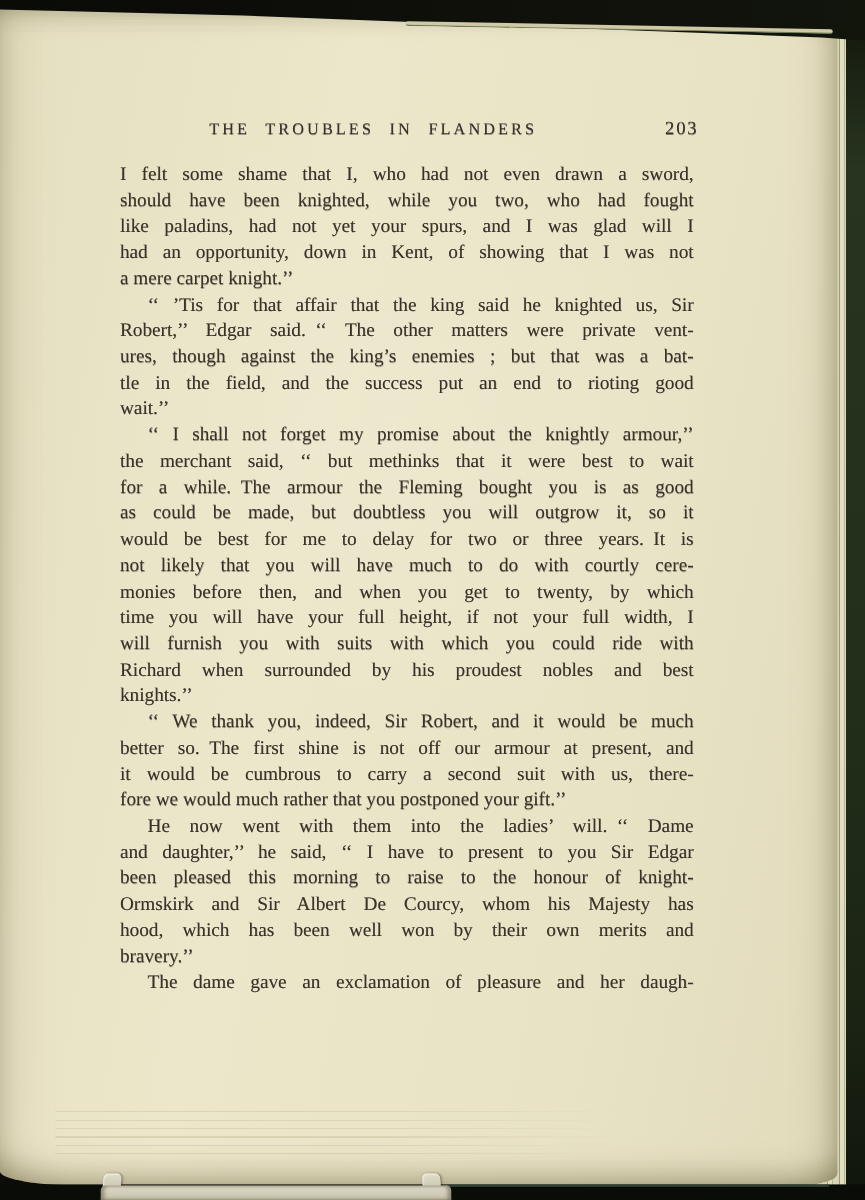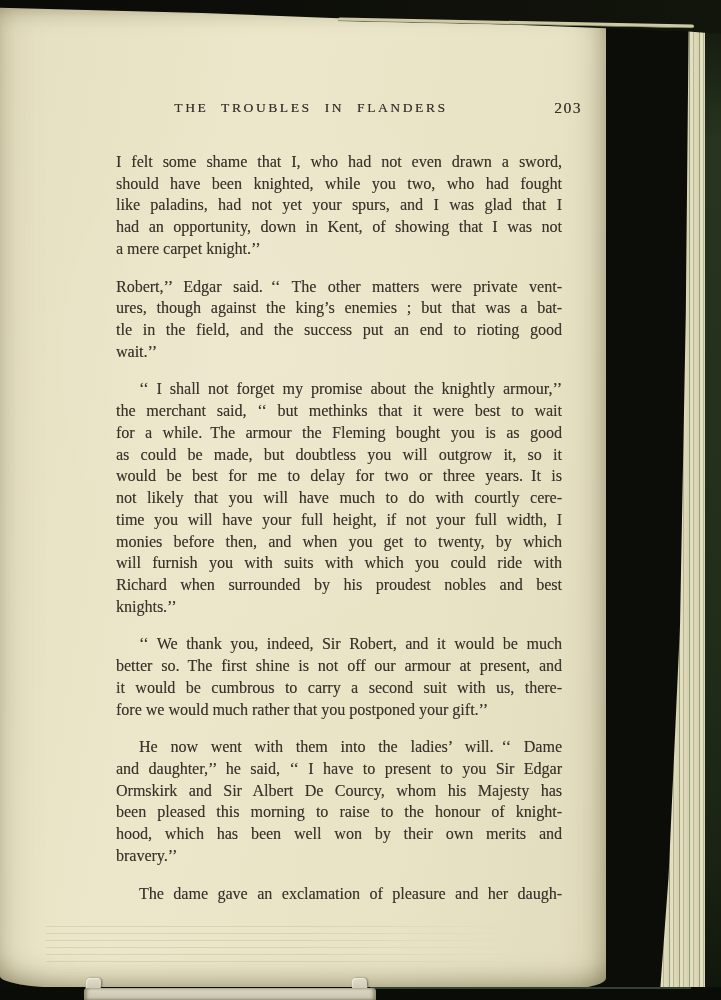--- a/index.html
+++ b/index.html
@@ -24,21 +24,21 @@
     position: absolute; right: 16px; top: 22px; bottom: 6px; width: 48px;
     background: repeating-linear-gradient(90deg,
       #d9d3b1 0 2px, #94a07c 2px 3px, #e4dec0 3px 6px,
       #b3b892 6px 7px, #ddd7b7 7px 10px);
     clip-path: polygon(66% 0, 100% 0, 100% 100%, 6% 100%, 24% 88%, 48% 62%, 60% 30%, 64% 10%);
     z-index: 2;
   }
 
   
   .page {
-    position: absolute; left: 0; top: 6px; width: 606px; height: 982px;
+    position: absolute; left: 0; top: 6px; width: 698px; height: 982px;
     background:
       radial-gradient(ellipse 58% 42% at 47% 36%, rgba(255,255,250,0.10), rgba(255,255,250,0) 70%),
       linear-gradient(100deg, #e6e0c2 0%, #ece6ca 35%, #e9e3c6 72%, #e1dbbc 100%);
     border-radius: 0 16px 10px 0;
     border-bottom-left-radius: 70px 12px;
     border-bottom-right-radius: 34px 10px;
     box-shadow:
       inset 0 16px 24px -16px rgba(92,86,50,0.50),
       inset -20px 0 34px -20px rgba(104,98,60,0.55),
       inset 0 -20px 28px -18px rgba(92,86,50,0.55),
@@ -115,21 +115,21 @@
     text-shadow: 0.2px 0.2px 0.3px rgba(52,48,42,0.55);
     margin-left: 44px;
   }
 
   .text-block {
     position: absolute; left: 100px; top: 129px; width: 478px;
     color: #38332a; font-size: 16px;
     text-shadow: 0.25px 0.25px 0.35px rgba(56,51,42,0.45);
     z-index: 4;
   }
-  .para { margin: 16px; }
+  .para { margin: 0; }
   .line {
     height: 21.72px; line-height: 21.72px;
     text-align: justify; text-align-last: justify;
     white-space: nowrap; 
   }
   .line { white-space: normal; }
   .line.last { text-align-last: left; }
   .line.indent { text-indent: 23px; }
 </style>
 </head>
@@ -142,54 +142,55 @@
 
   <div class="page">
     <div class="header-row">
       <div class="running-title">THE TROUBLES IN FLANDERS</div>
       <div class="page-number">203</div>
     </div>
     <div class="text-block">
         <div class="para">
           <div class="line">I felt some shame that I, who had not even drawn a sword,</div>
           <div class="line">should have been knighted, while you two, who had fought</div>
-          <div class="line">like paladins, had not yet your spurs, and I was glad that I</div>
+          <div class="line">like paladins, had not yet your spurs, and I was glad will I</div>
           <div class="line">had an opportunity, down in Kent, of showing that I was not</div>
           <div class="line last">a mere carpet knight.’’</div>
         </div>
         <div class="para">
+          <div class="line indent">‘‘ ’Tis for that affair that the king said he knighted us, Sir</div>
           <div class="line">Robert,’’ Edgar said. ‘‘ The other matters were private vent-</div>
           <div class="line">ures, though against the king’s enemies ; but that was a bat-</div>
           <div class="line">tle in the field, and the success put an end to rioting good</div>
           <div class="line last">wait.’’</div>
         </div>
         <div class="para">
           <div class="line indent">‘‘ I shall not forget my promise about the knightly armour,’’</div>
           <div class="line">the merchant said, ‘‘ but methinks that it were best to wait</div>
           <div class="line">for a while. The armour the Fleming bought you is as good</div>
           <div class="line">as could be made, but doubtless you will outgrow it, so it</div>
           <div class="line">would be best for me to delay for two or three years. It is</div>
           <div class="line">not likely that you will have much to do with courtly cere-</div>
+          <div class="line">monies before then, and when you get to twenty, by which</div>
           <div class="line">time you will have your full height, if not your full width, I</div>
-          <div class="line">monies before then, and when you get to twenty, by which</div>
           <div class="line">will furnish you with suits with which you could ride with</div>
           <div class="line">Richard when surrounded by his proudest nobles and best</div>
           <div class="line last">knights.’’</div>
         </div>
         <div class="para">
           <div class="line indent">‘‘ We thank you, indeed, Sir Robert, and it would be much</div>
           <div class="line">better so. The first shine is not off our armour at present, and</div>
           <div class="line">it would be cumbrous to carry a second suit with us, there-</div>
           <div class="line last">fore we would much rather that you postponed your gift.’’</div>
         </div>
         <div class="para">
           <div class="line indent">He now went with them into the ladies’ will. ‘‘ Dame</div>
           <div class="line">and daughter,’’ he said, ‘‘ I have to present to you Sir Edgar</div>
+          <div class="line">been pleased this morning to raise to the honour of knight-</div>
           <div class="line">Ormskirk and Sir Albert De Courcy, whom his Majesty has</div>
-          <div class="line">been pleased this morning to raise to the honour of knight-</div>
           <div class="line">hood, which has been well won by their own merits and</div>
           <div class="line last">bravery.’’</div>
         </div>
         <div class="para">
           <div class="line indent">The dame gave an exclamation of pleasure and her daugh-</div>
         </div>
       </div>
   </div>
 
   <div class="bottom-page-lines"></div>

